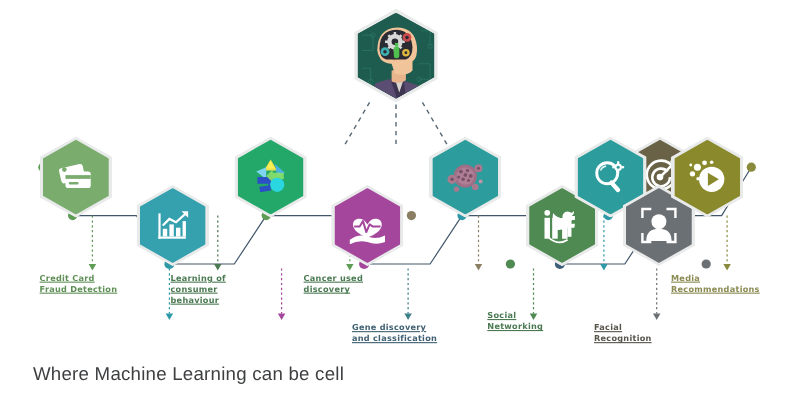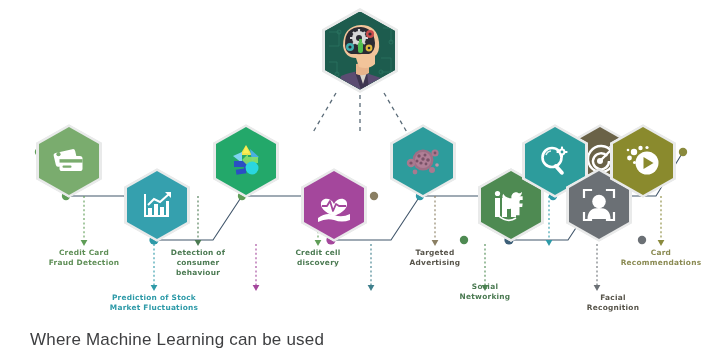--- a/index.html
+++ b/index.html
@@ -28,27 +28,28 @@
   #head-hex-wrap{position:absolute;left:322px;top:8px;width:76px;height:85px;}
   #head-hex-shadow{left:0;top:0;width:76px;height:85px;}
   #head-hex-inner{left:3px;top:3.5px;width:70px;height:78px;background:#1d5c4e;}
 
   
   #lines{position:absolute;left:0;top:0;width:715px;height:330px;}
 
   
   .lbl{
     position:absolute;
-    text-align:center;
+    text-align:left;
     font-family:"DejaVu Sans","Liberation Sans",sans-serif;
     font-size:7.4px;
     font-weight:bold;
     line-height:1.38;
     letter-spacing:0.25px;
     white-space:pre-line;
+    text-decoration:underline;
   }
 
   
   #caption{
     position:absolute;
     left:30px;top:330px;
     font-family:"Liberation Sans",sans-serif;
     font-size:17px;
     color:#3e3f41;
     letter-spacing:0.2px;
@@ -387,40 +388,38 @@
           <circle cx="9.5" cy="18.5" r="1.5"></circle>
           <circle cx="3" cy="6" r="1.3"></circle>
         </g>
       </svg>
     </div>
   </div>
 
   <div class="lbl" style="left:36px;top:248px;width:96px;color:#5f8f57;">Credit Card
 Fraud Detection</div>
 
-  <div class="lbl" style="left:155px;top:248px;width:86px;color:#4b7a52;">Detection of
+  <div class="lbl" style="left:155px;top:248px;width:86px;color:#4b7a52;">Learning of
 consumer
 behaviour</div>
 
-  <div class="lbl" style="left:276px;top:248px;width:84px;color:#4b7a52;">Credit cell
+  <div class="lbl" style="left:276px;top:248px;width:84px;color:#4b7a52;">Cancer used
 discovery</div>
 
-  <div class="lbl" style="left:392px;top:248px;width:86px;color:#57544a;">Targeted
-Advertising</div>
-
-
-  <div class="lbl" style="left:610px;top:248px;width:102px;color:#8a8a52;">Card
+
+
+  <div class="lbl" style="left:610px;top:248px;width:102px;color:#8a8a52;">Media
 Recommendations</div>
 
-  <div class="lbl" style="left:98px;top:293px;width:112px;color:#2e9aa8;">Prediction of Stock
-Market Fluctuations</div>
-
-
+
+
+  <div class="lbl" style="left:320px;top:293px;width:102px;color:#3f5f72;">Gene discovery
+and classification</div>
 
   <div class="lbl" style="left:443px;top:282px;width:84px;color:#4b7a52;">Social
 Networking</div>
 
-  <div class="lbl" style="left:571px;top:293px;width:84px;color:#57544a;">Facial
+  <div class="lbl" style="left:540px;top:293px;width:84px;color:#57544a;">Facial
 Recognition</div>
 
-  <div id="caption">Where Machine Learning can be used</div>
+  <div id="caption">Where Machine Learning can be cell</div>
 
 </div>
 
 </body></html>

